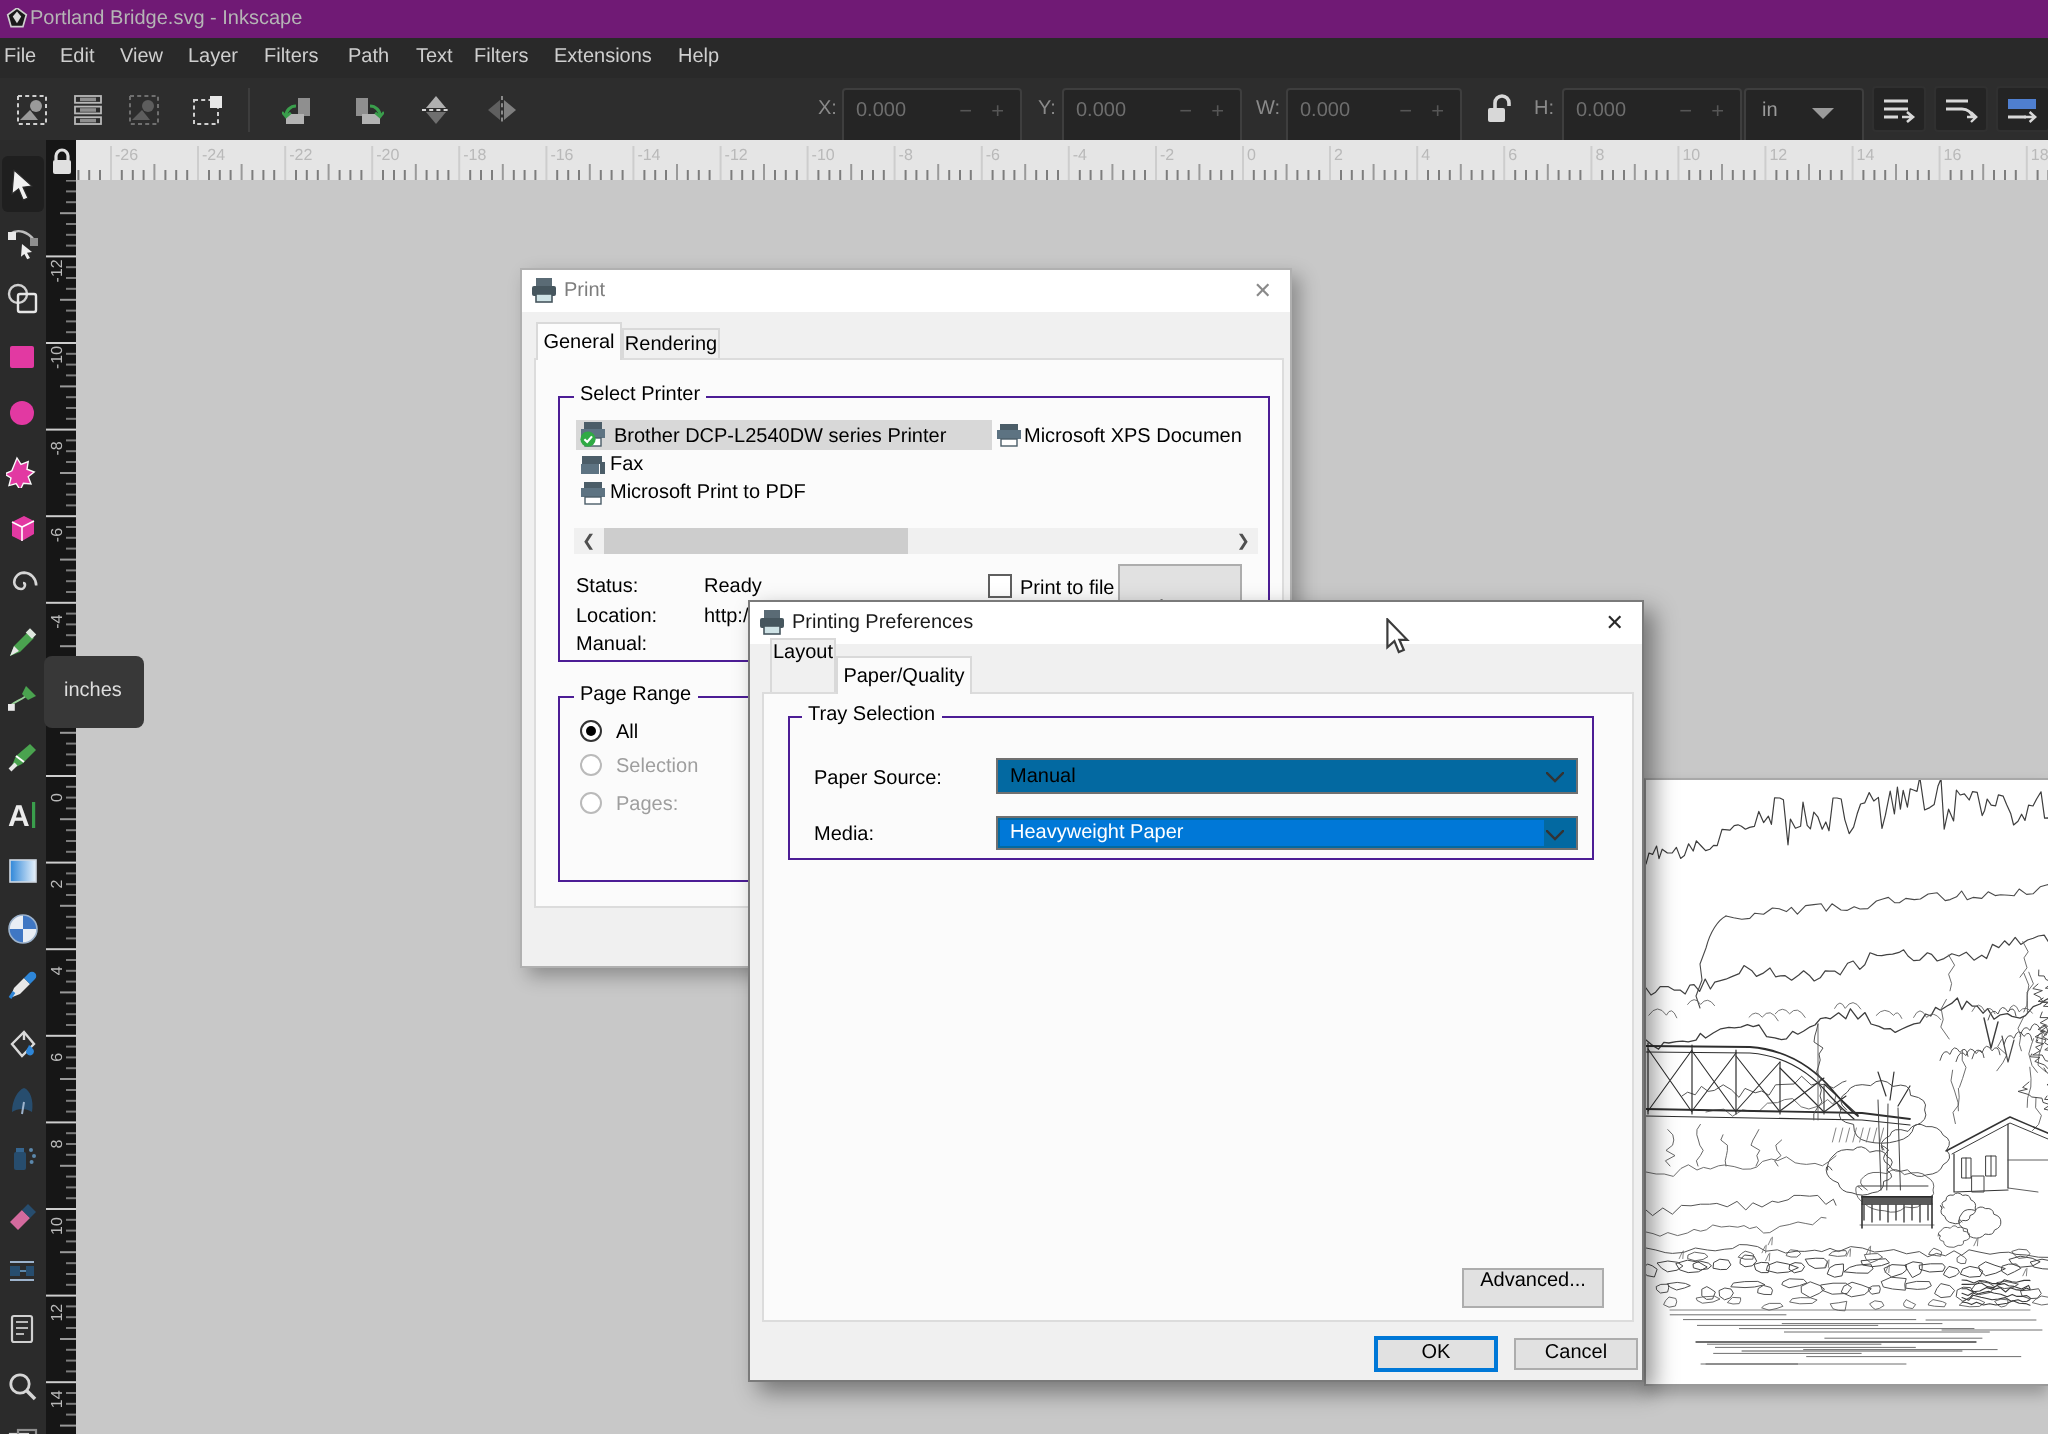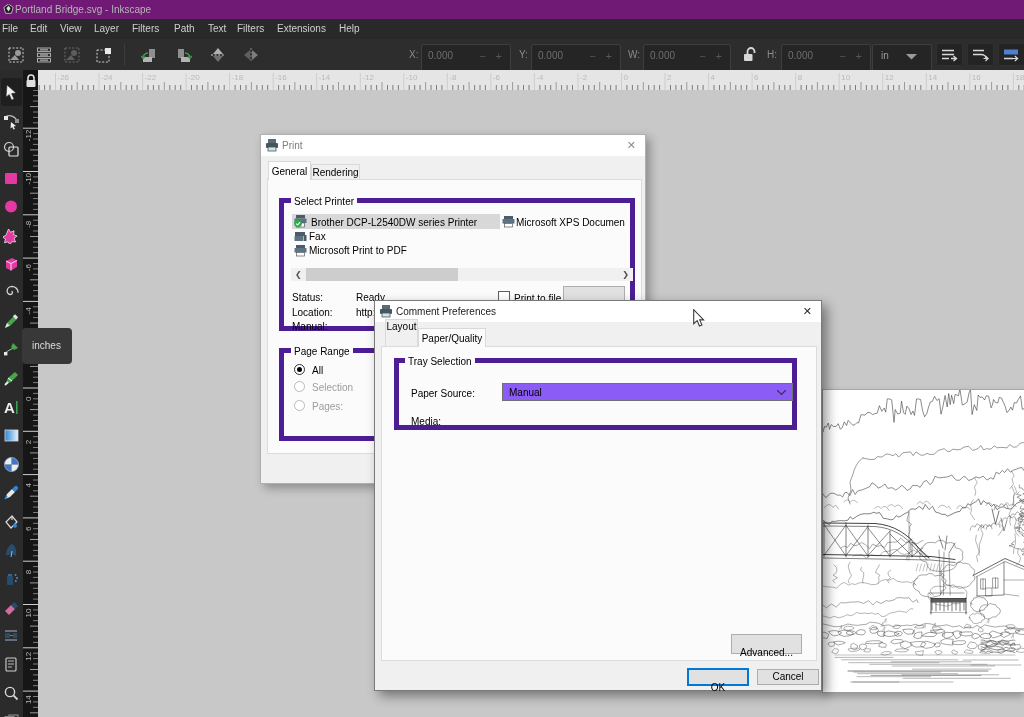--- a/index.html
+++ b/index.html
@@ -31,24 +31,24 @@
 
 .wdlg{position:absolute;background:#f0f0f0;font-size:10px;color:#000}
 #printdlg{left:260px;top:134px;width:386px;height:350px;border:1px solid #b0b0b0;box-shadow:4px 4px 9px rgba(0,0,0,.30)}
 #prefdlg{left:374px;top:300px;width:448px;height:391px;border:1px solid #7a7a7a;box-shadow:5px 5px 11px rgba(0,0,0,.42)}
 .wtitle{position:absolute;left:0;top:0;right:0;height:21px;background:#fff}
 .wtitle .txt{position:absolute;left:21px;top:5px;font-size:10px}
 .wclose{position:absolute;top:4px;font-size:11px;font-weight:400}
 .tabpage{position:absolute;background:#fbfbfb;border:1px solid #dcdcdc}
 .tab{position:absolute;border:1px solid #d9d9d9;background:#f0f0f0;text-align:center;font-size:10px}
 .tab.on{background:#fbfbfb;border-bottom:none;z-index:3}
-.grp{position:absolute;border:5px solid #4c1d95}
+.grp{position:absolute;border:1px solid #4c1d95}
 .grplbl{position:absolute;top:-7px;background:#fbfbfb;padding:0 3px}
 .btn{position:absolute;background:#e1e1e1;border:1px solid #adadad;text-align:center;font-size:10px}
-.combo{position:absolute;background:#8b5cf6;border:1px solid #707070;font-size:10px}
+.combo{position:absolute;background:#0369a1;border:1px solid #707070;font-size:10px}
 .radio{position:absolute;width:11px;height:11px;border:1px solid #333;border-radius:50%;background:#fff}
 .radio.dis{border-color:#bababa}
 .radio .dot{position:absolute;left:2px;top:2px;width:5px;height:5px;border-radius:50%;background:#000}
 .gray{color:#9e9e9e}
 </style></head>
 <body>
 
 <div class="abs" id="titlebar">
   <svg class="abs" style="left:3px;top:4px" width="11" height="11" viewBox="0 0 13 13">
       <path d="M6.5 0 L12 4 L10 11 L3 11 L1 4 Z" fill="#1a1a1a" stroke="#cfcfcf" stroke-width="1"></path>
@@ -919,42 +919,49 @@
     <span class="abs" style="left:28px;top:12px">All</span>
     <div class="radio dis" style="left:10px;top:28px"></div>
     <span class="abs gray" style="left:28px;top:29px">Selection</span>
     <div class="radio dis" style="left:10px;top:47px"></div>
     <span class="abs gray" style="left:28px;top:48px">Pages:</span>
   </div>
 </div>
 
 <div class="wdlg" id="prefdlg">
   <div class="wtitle">
-      <span class="txt" style="color:#1a1a1a">Comment Preferences</span>
+      <span class="txt" style="color:#1a1a1a">Printing Preferences</span>
     <svg class="abs" style="left:4px;top:4px" width="14" height="13" viewBox="0 0 14 13">
         <rect x="3" y="0" width="8" height="4" fill="#5a6b75"></rect>
         <rect x="1" y="4" width="12" height="5" rx="1" fill="#46565e"></rect>
         <rect x="3" y="8" width="8" height="4" fill="#cfe3e6" stroke="#46565e" stroke-width=".8"></rect>
       </svg>
     <span class="wclose" style="right:9px;color:#2a2a2a">✕</span>
   </div>
   <div class="tab" style="left:10px;top:18px;width:33px;height:32px"><span style="position:relative;top:1px">Layout</span></div>
   <div class="tab on" style="left:43px;top:27px;width:68px;height:19px"><span style="position:relative;top:4px">Paper/Quality</span></div>
   <div class="tabpage" style="left:6px;top:45px;width:436px;height:315px"></div>
   <div class="grp" style="left:19px;top:57px;width:403px;height:72px;background:#fbfbfb;overflow:visible">
     <span class="grplbl" style="left:6px">Tray Selection</span>
     <span class="abs" style="left:12px;top:25px">Paper Source:</span>
     <div class="combo" style="left:103px;top:20px;width:291px;height:18px">
       <span class="abs" style="left:6px;top:3px">Manual</span>
       <svg class="abs" style="right:6px;top:6px" width="9" height="6">
           <path d="M0 0 L4.5 4.5 L9 0" fill="none" stroke="#333" stroke-width="1.2"></path>
         </svg>
     </div>
     <span class="abs" style="left:12px;top:53px">Media:</span>
+    <div class="combo" style="left:103px;top:49px;width:291px;height:17px">
+      <div class="abs" style="left:1px;top:1px;width:272px;height:13px;background:#0078d7"></div>
+      <span class="abs" style="left:6px;top:2px;color:#fff">Heavyweight Paper</span>
+      <svg class="abs" style="right:6px;top:6px" width="9" height="6">
+          <path d="M0 0 L4.5 4.5 L9 0" fill="none" stroke="#333" stroke-width="1.2"></path>
+        </svg>
+    </div>
   </div>
-  <div class="btn" style="left:356px;top:333px;width:71px;height:20px;padding-top:12px">Advanced...</div>
-  <div class="btn" style="left:312px;top:367px;width:62px;height:18px;padding-top:12px;border:2px solid #0078d7">OK</div>
+  <div class="btn" style="left:356px;top:333px;width:71px;height:20px;padding-top:0">Advanced...</div>
+  <div class="btn" style="left:312px;top:367px;width:62px;height:18px;padding-top:1px;border:2px solid #0078d7">OK</div>
   <div class="btn" style="left:382px;top:368px;width:62px;height:16px;padding-top:1px">Cancel</div>
 </div>
 
 <svg class="abs" style="left:693px;top:309px" width="12" height="18" viewBox="0 0 12 18">
     <path d="M0.7 0.7 L0.7 14.7 L4.2 11.6 L6.4 17 L8.9 16 L6.7 10.9 L10.6 10.9 Z" fill="#fff" stroke="#3c3c3c" stroke-width="1.1"></path>
   </svg>
 
 </body></html>

